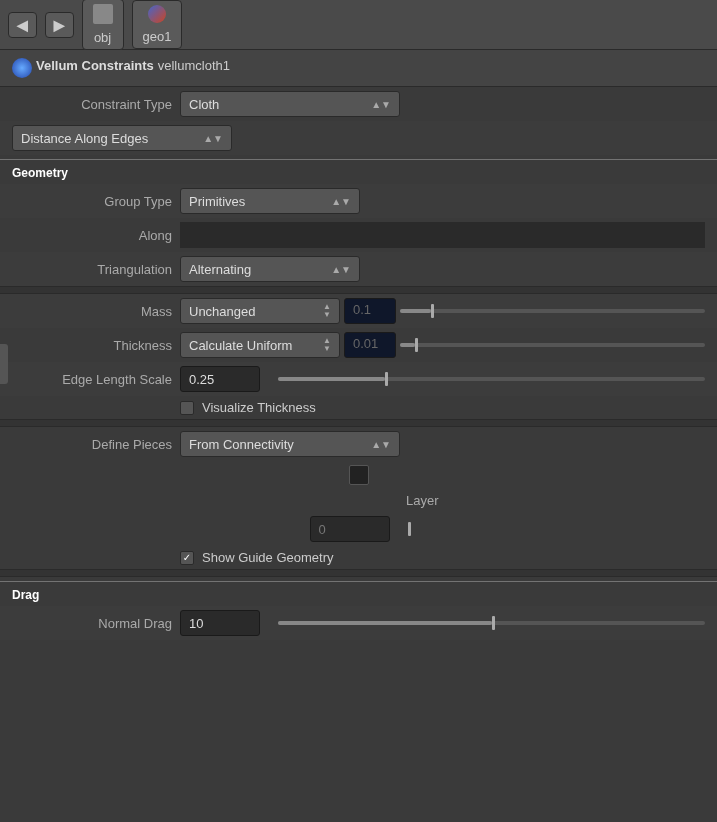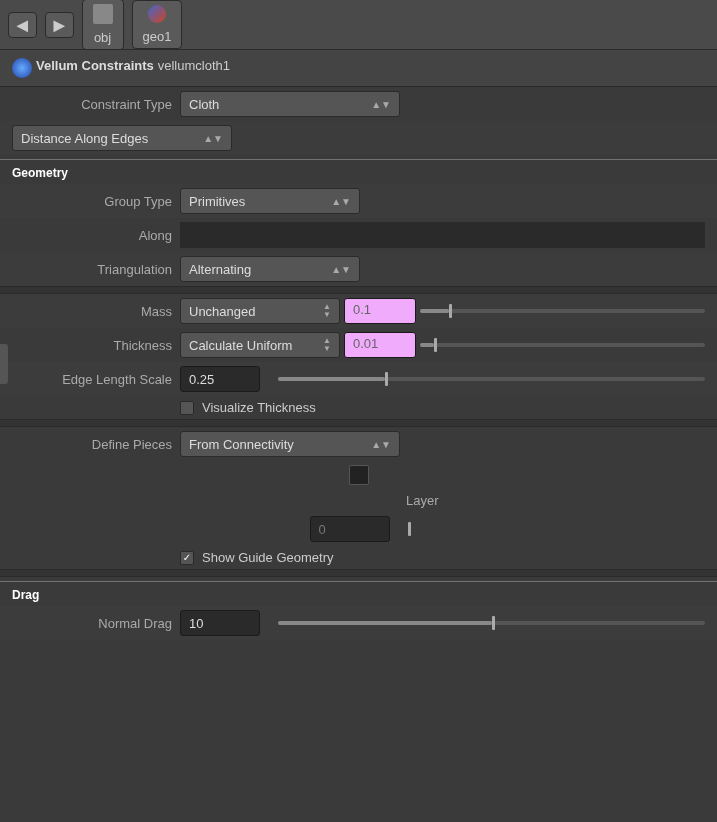--- a/index.html
+++ b/index.html
@@ -175,28 +175,28 @@
       position: absolute;
       top: -5px;
       width: 3px;
       height: 14px;
       background: #aaa;
       border-radius: 1px;
     }
 
     
     .num-input-dimmed {
-      background: #f0abfc;
+      background: #0f172a;
       border: 1px solid #1a1a1a;
       color: #666;
       padding: 3px 8px;
       border-radius: 3px;
       font-size: 13px;
       height: 26px;
-      width: 72px;
+      width: 52px;
     }
 
     
     .stepper-dropdown {
       background: #555;
       border: 1px solid #2a2a2a;
       color: #ddd;
       padding: 3px 8px;
       border-radius: 3px;
       font-size: 13px;

